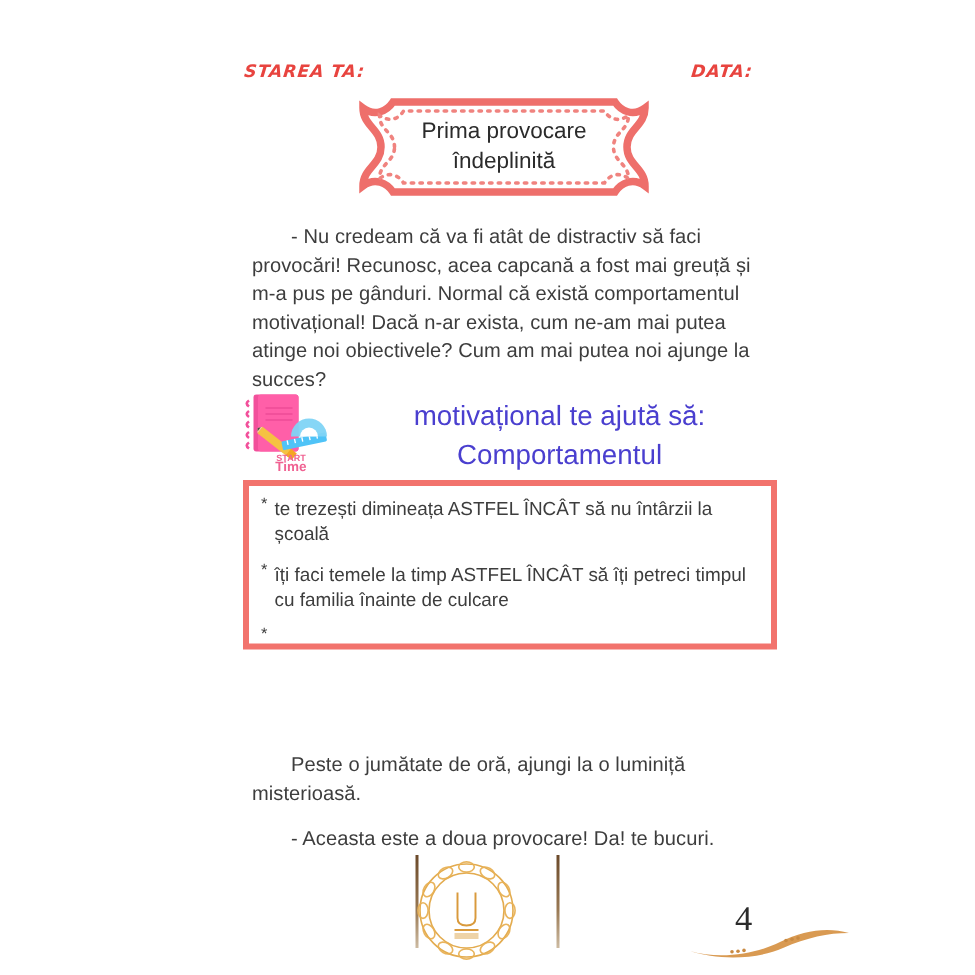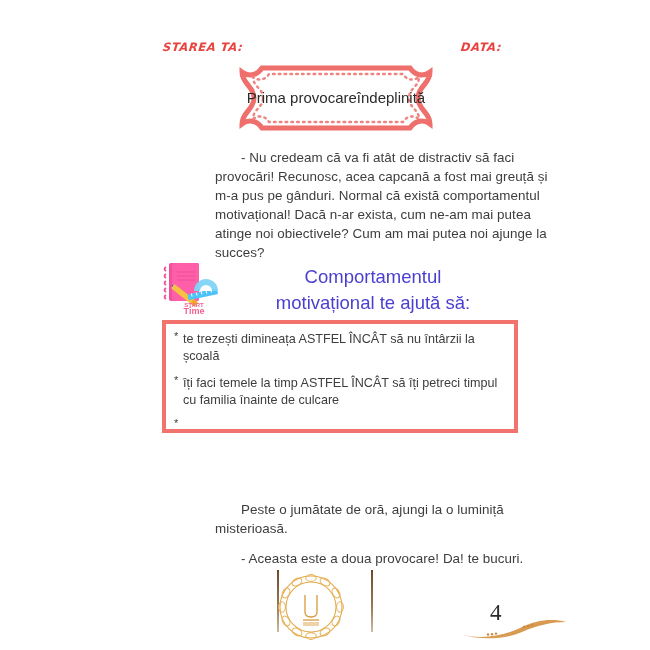--- a/index.html
+++ b/index.html
@@ -54,37 +54,37 @@
     height: 72px;
   }
   .banner-wrap svg { display: block; }
   .banner-text {
     position: absolute;
     left: 0;
     top: 0;
     width: 200px;
     height: 72px;
     display: flex;
+    flex-direction: column;
     align-items: center;
     justify-content: center;
     line-height: 1.32;
     font-size: 15px;
     color: #2b2b2b;
     text-align: center;
     pointer-events: none;
   }
 
   
   .para {
     position: absolute;
     font-size: 13.4px;
     line-height: 1.42;
     color: #3d3d3d;
     letter-spacing: 0.05px;
-    margin-left: 47px;
   }
   .para .indent { padding-left: 26px; }
 
   #para-intro  { left: 168px; top: 148px; width: 340px; }
   #para-half   { left: 168px; top: 500px; width: 340px; }
   #para-second { left: 168px; top: 549px; width: 340px; }
 
   
   .head-blue {
     position: absolute;
@@ -274,22 +274,22 @@
 
       <path d="M34 30 a12 12 0 0 1 24 0 z" fill="#7fd4f5" opacity="0.95"></path>
       <path d="M40 30 a6 6 0 0 1 12 0 z" fill="#ffffff"></path>
 
       <text x="34" y="46" font-family="Liberation Sans, sans-serif" font-size="6" font-weight="bold" fill="#f06292" text-anchor="middle">START</text>
       <text x="34" y="53" font-family="Liberation Sans, sans-serif" font-size="9" font-weight="bold" fill="#f06292" text-anchor="middle">Time</text>
     </svg>
   </div>
 
   <div class="head-blue">
+    <div>motivațional te ajută să:</div>
     <div>Comportamentul</div>
-    <div>motivațional te ajută să:</div>
   </div>
 
   <div class="list-box">
     <div class="list-items">
       <div class="list-item">
         <span class="star">*</span>
         <span>te trezești dimineața ASTFEL ÎNCÂT să nu întârzii la școală</span>
       </div>
       <div class="list-item">
         <span class="star">*</span>

